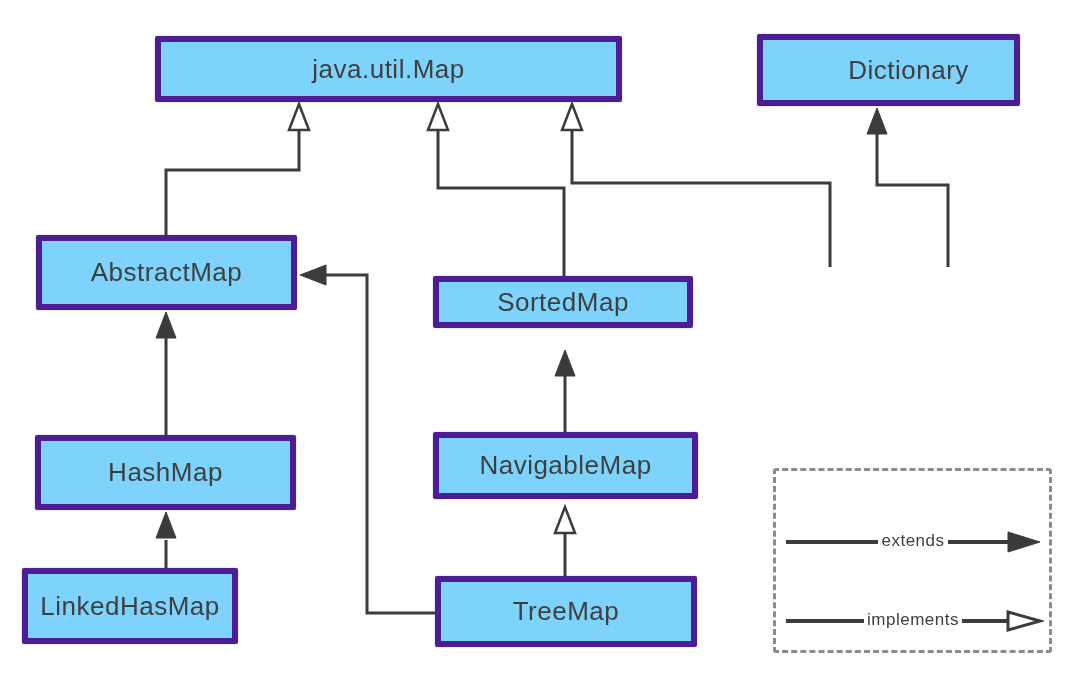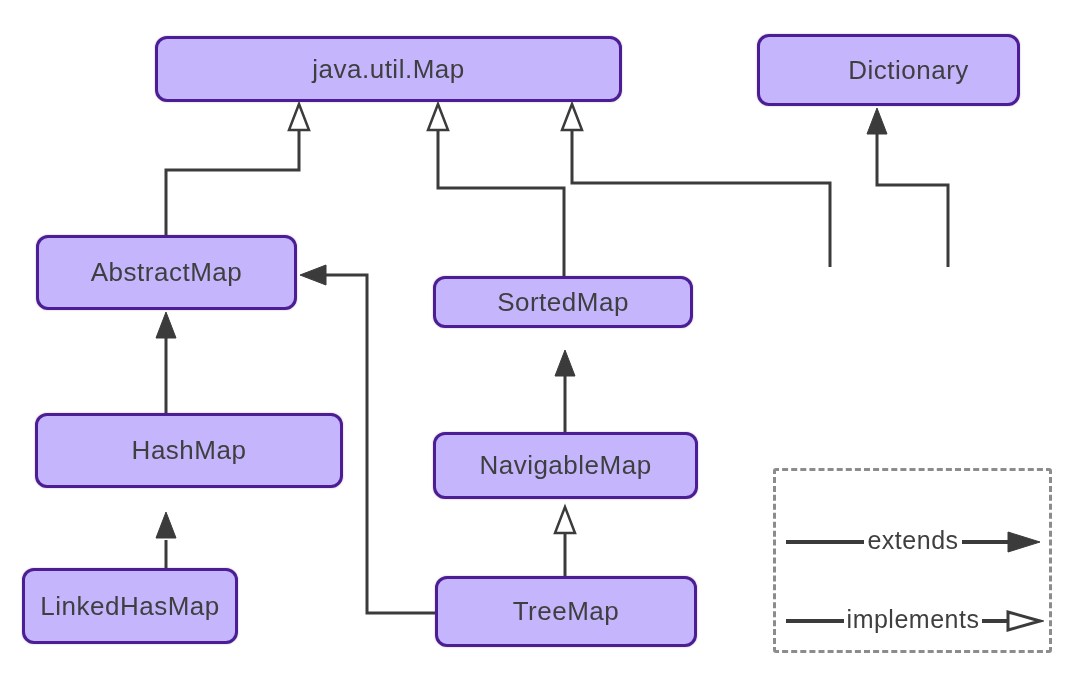--- a/index.html
+++ b/index.html
@@ -18,39 +18,39 @@
   svg.edges {
     position: absolute;
     left: 0;
     top: 0;
     width: 1088px;
     height: 676px;
   }
   .node {
     position: absolute;
     box-sizing: border-box;
-    background: #c4b5fd;
-    border: 3px solid #4c1d95;
-    border-radius: 12px;
+    background: #7dd3fc;
+    border: 6px solid #4c1d95;
+    border-radius: 2px;
     display: flex;
     align-items: center;
     justify-content: center;
     color: #3f3f3f;
     font-size: 26px;
     letter-spacing: 0.5px;
     box-shadow: 0 0 2px rgba(60,60,60,0.35);
   }
   .node span { white-space: nowrap; }
 
   .node-map          { left: 155px; top: 36px;  width: 467px; height: 66px; }
   .node-dictionary   { left: 757px; top: 34px;  width: 263px; height: 72px; padding-left: 40px; }
   .node-abstractmap  { left: 36px;  top: 235px; width: 261px; height: 75px; }
   .node-sortedmap    { left: 433px; top: 276px; width: 260px; height: 52px; }
   .node-hashtable    { left: 765px; top: 266px; width: 267px; height: 74px; }
-  .node-hashmap      { left: 35px;  top: 413px; width: 308px; height: 75px; }
+  .node-hashmap      { left: 35px;  top: 435px; width: 261px; height: 75px; }
   .node-navigablemap { left: 433px; top: 432px; width: 265px; height: 67px; }
   .node-linkedhasmap { left: 22px;  top: 568px; width: 216px; height: 76px; }
   .node-treemap      { left: 435px; top: 576px; width: 262px; height: 71px; text-align: center; }
 
   .legend {
     position: absolute;
     left: 773px;
     top: 468px;
     width: 279px;
     height: 185px;
@@ -81,21 +81,21 @@
     top: 50%;
     transform: translateY(-54%);
     text-align: center;
     pointer-events: none;
   }
   .legend-label span {
     display: inline-block;
     background: #ffffff;
     padding: 0 3px;
     color: #3f3f3f;
-    font-size: 25px;
+    font-size: 17px;
     letter-spacing: 0.5px;
   }
 </style>
 </head>
 <body>
 
 <div class="stage">
 
   <svg class="edges" viewBox="0 0 1088 676" fill="none" stroke="#3b3b3b" stroke-width="3">
 

